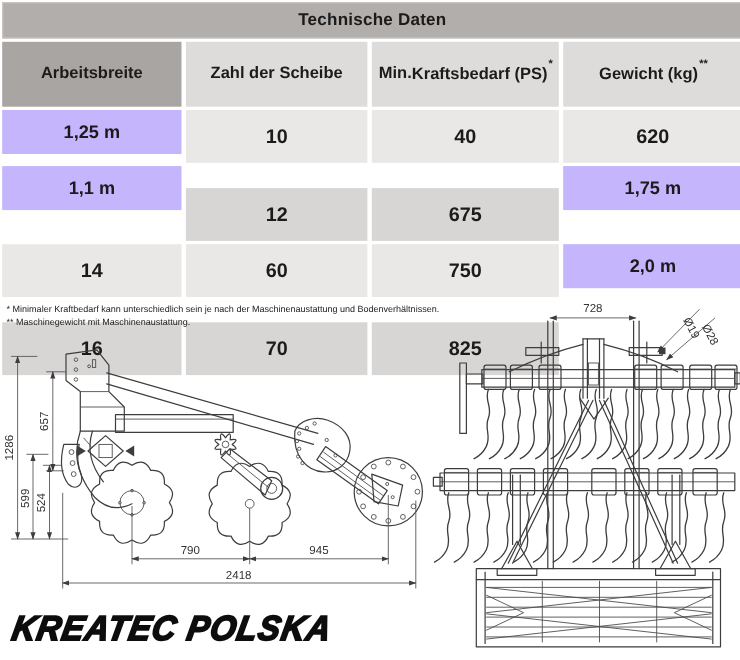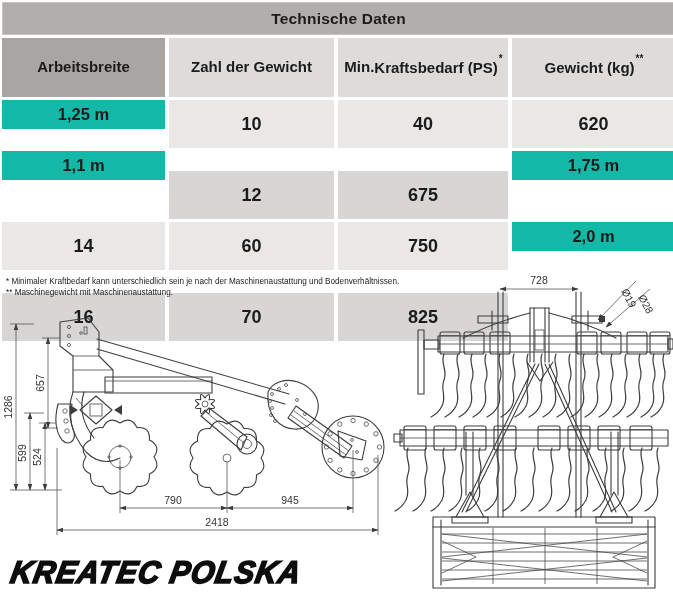--- a/index.html
+++ b/index.html
@@ -21,21 +21,21 @@
   .cell{display:flex;align-items:center;justify-content:center;text-align:center;}
   .title-bar{
     grid-column:1 / -1;height:31px;background:#b2aeac;
     font-size:15.5px;font-weight:bold;letter-spacing:.2px;
     border:1px solid #c8c5c3;
   }
   .col-head{height:59px;background:#dedcdb;font-size:15px;font-weight:bold;line-height:1.25;}
   .col-head.first{background:#a9a5a3;}
   .head-stack{display:flex;flex-direction:row;align-items:center;}
   sup.marker{font-size:10px;font-weight:bold;position:relative;top:-5px;left:1px;}
-  .row-head{height:29px;background:#14b8a6;font-size:16.5px;font-weight:bold;}
+  .row-head{height:40px;background:#c4b5fd;font-size:16.5px;font-weight:bold;}
   .data{height:48px;font-size:18px;font-weight:700;}
   .r-light{background:#eae8e7;}
   .r-dark{background:#d8d6d5;margin-top:20px;}
   
   .footnotes{
     position:absolute;left:6px;top:276px;width:460px;
     font-size:8.2px;line-height:11px;color:#222;
   }
   
   svg.drawings{position:absolute;left:0;top:270px;}
@@ -54,21 +54,21 @@
     white-space:nowrap;
   }
 </style>
 </head>
 <body>
 
 <div class="spec-table">
   <div class="cell title-bar">Technische Daten</div>
 
   <div class="cell col-head first">Arbeitsbreite</div>
-  <div class="cell col-head">Zahl der Gewicht</div>
+  <div class="cell col-head">Zahl der Scheibe</div>
   <div class="cell col-head">
     <span class="head-stack">
       <span>Min.</span>
       <span><span>Kraftsbedarf (PS)</span><sup class="marker">*</sup></span>
     </span>
   </div>
   <div class="cell col-head">
     <span><span>Gewicht (kg)</span><sup class="marker">**</sup></span>
   </div>
 

